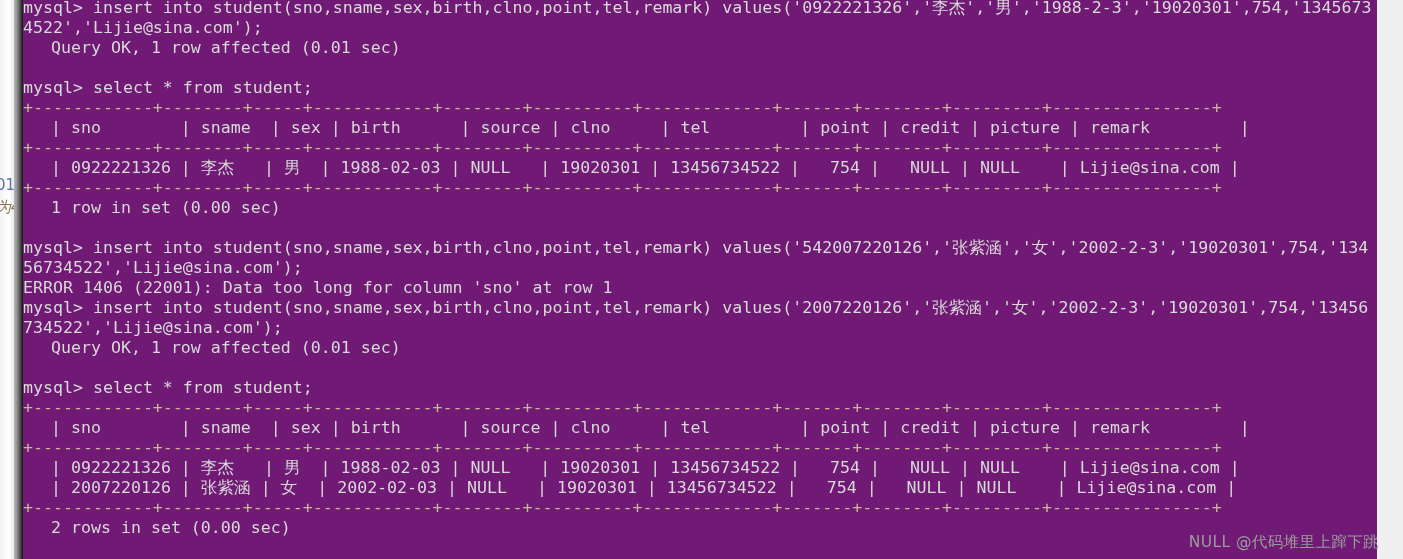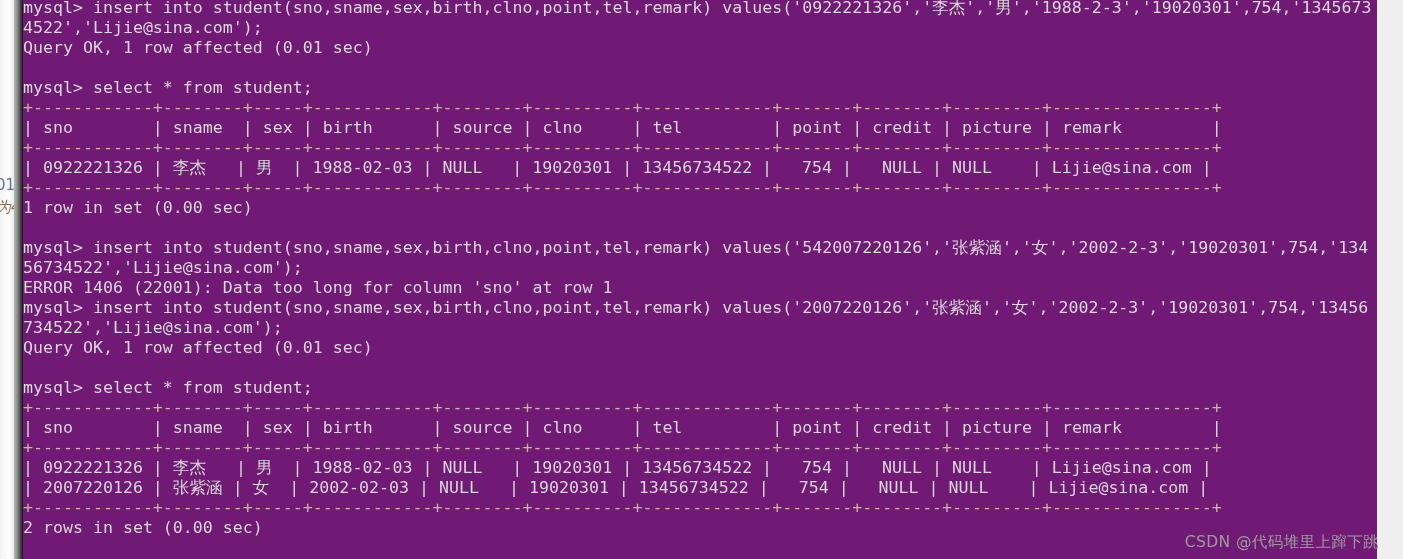--- a/index.html
+++ b/index.html
@@ -63,21 +63,21 @@
     font-family: "DejaVu Sans Mono", "Liberation Mono", monospace;
     font-size: 16.6px;
     line-height: 20px;
     letter-spacing: 0px;
     color: #d8d8d8;
     white-space: pre;
   }
   .ln { display: block; height: 20px; }
   .ln.rule   { color: #c9b79a; }
   .ln.sql    { color: #dadada; }
-  .ln.status { color: #d8d8d8; }
+  .ln.status { color: #d8d8d8; margin-left: 28px; }
   .ln.err    { color: #d8d8d8; }
   .ln.blank  { color: transparent; }
 
   #watermark {
     position: absolute;
     right: 24px;
     bottom: 6px;
     font-family: "DejaVu Sans", "Liberation Sans", sans-serif;
     font-size: 15.5px;
     color: #9c9c9c;
@@ -104,15 +104,15 @@
   </div>
 
   <div id="edge-shadow"></div>
 
   <div id="terminal">
     <div id="term-lines"><span class="ln sql">mysql&gt; insert into student(sno,sname,sex,birth,clno,point,tel,remark) values('0922221326','李杰','男','1988-2-3','19020301',754,'1345673</span><span class="ln sql">4522','Lijie@sina.com');</span><span class="ln status">Query OK, 1 row affected (0.01 sec)</span><span class="ln blank"></span><span class="ln sql">mysql&gt; select * from student;</span><span class="ln rule">+------------+--------+-----+------------+--------+----------+-------------+-------+--------+---------+----------------+</span><span class="ln status">| sno        | sname  | sex | birth      | source | clno     | tel         | point | credit | picture | remark         |</span><span class="ln rule">+------------+--------+-----+------------+--------+----------+-------------+-------+--------+---------+----------------+</span><span class="ln status">| 0922221326 | 李杰   | 男  | 1988-02-03 | NULL   | 19020301 | 13456734522 |   754 |   NULL | NULL    | Lijie@sina.com |</span><span class="ln rule">+------------+--------+-----+------------+--------+----------+-------------+-------+--------+---------+----------------+</span><span class="ln status">1 row in set (0.00 sec)</span><span class="ln blank"></span><span class="ln sql">mysql&gt; insert into student(sno,sname,sex,birth,clno,point,tel,remark) values('542007220126','张紫涵','女','2002-2-3','19020301',754,'134</span><span class="ln sql">56734522','Lijie@sina.com');</span><span class="ln err">ERROR 1406 (22001): Data too long for column 'sno' at row 1</span><span class="ln sql">mysql&gt; insert into student(sno,sname,sex,birth,clno,point,tel,remark) values('2007220126','张紫涵','女','2002-2-3','19020301',754,'13456</span><span class="ln sql">734522','Lijie@sina.com');</span><span class="ln status">Query OK, 1 row affected (0.01 sec)</span><span class="ln blank"></span><span class="ln sql">mysql&gt; select * from student;</span><span class="ln rule">+------------+--------+-----+------------+--------+----------+-------------+-------+--------+---------+----------------+</span><span class="ln status">| sno        | sname  | sex | birth      | source | clno     | tel         | point | credit | picture | remark         |</span><span class="ln rule">+------------+--------+-----+------------+--------+----------+-------------+-------+--------+---------+----------------+</span><span class="ln status">| 0922221326 | 李杰   | 男  | 1988-02-03 | NULL   | 19020301 | 13456734522 |   754 |   NULL | NULL    | Lijie@sina.com |</span><span class="ln status">| 2007220126 | 张紫涵 | 女  | 2002-02-03 | NULL   | 19020301 | 13456734522 |   754 |   NULL | NULL    | Lijie@sina.com |</span><span class="ln rule">+------------+--------+-----+------------+--------+----------+-------------+-------+--------+---------+----------------+</span><span class="ln status">2 rows in set (0.00 sec)</span></div>
   </div>
 
   <div id="right-gutter"></div>
 
-  <div id="watermark">CSDN @代码堆里上蹿下跳</div>
+  <div id="watermark">NULL @代码堆里上蹿下跳</div>
 
 </div>
 
 </body></html>

